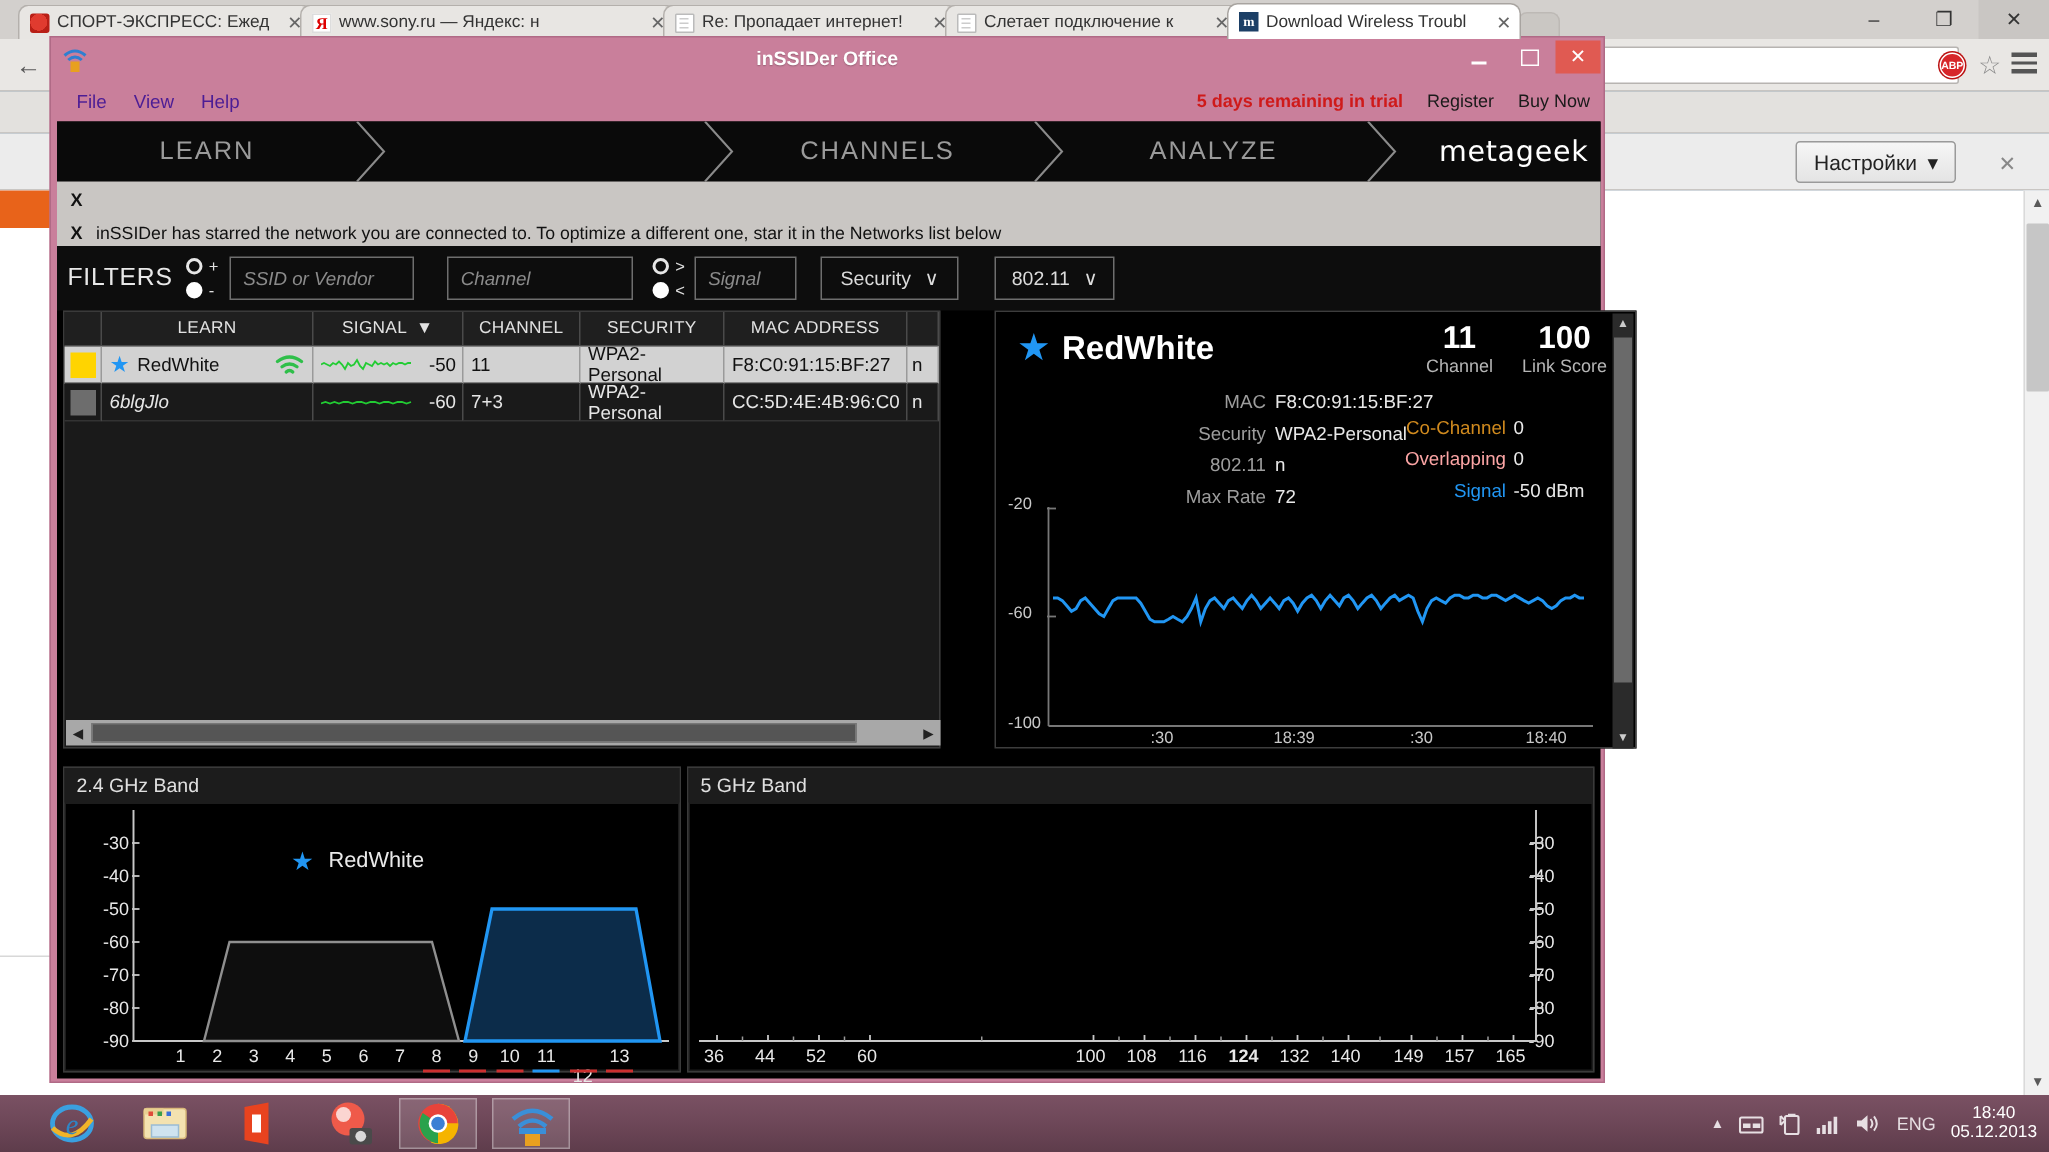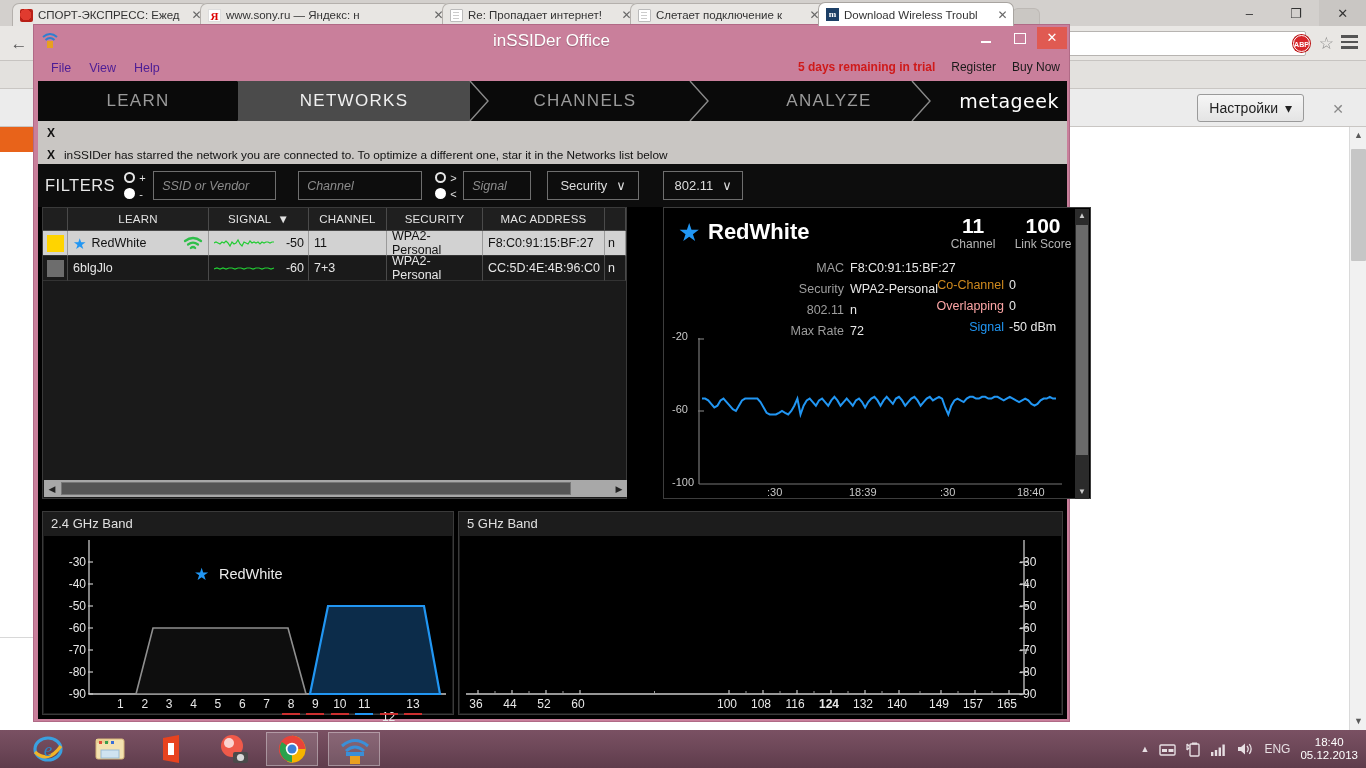--- a/index.html
+++ b/index.html
@@ -91,22 +91,22 @@
   #chrome-scrollbar { position:absolute; right:0; top:127px; width:17px; height:603px; background:#f1f1f1; border-left:1px solid #dadada;}
   #chrome-scrollbar .sb-arrow { position:absolute; left:0; width:17px; height:17px; color:#5a5a5a; font-size:9px; text-align:center; line-height:17px;}
   #chrome-scrollbar .sb-thumb { position:absolute; left:1px; top:22px; width:15px; height:112px; background:#c6c6c6; border-radius:1px;}
 
   
   #inssider {
     position:absolute; left:33px; top:24px; width:1037px; height:698px;
     background:#c97f9b; border:1px solid #b06a86;
   }
   #ins-titlebar { position:absolute; left:0; top:0; width:100%; height:30px; }
-  #ins-title { position:absolute; left:0; right:0; top:6px; text-align:center; font-size:17px; color:#fff;
-               text-shadow:0 1px 1px rgba(0,0,0,.25); }
+  #ins-title { position:absolute; left:0; right:0; top:6px; text-align:center; font-size:13px; color:#fff;
+               text-shadow:0 1px 1px rgba(0,0,0,.25);font-weight:bold; }
   #ins-appicon { position:absolute; left:7px; top:6px; width:18px; height:18px; }
   #ins-winctl { position:absolute; right:2px; top:2px; display:flex; gap:3px; }
   #ins-winctl .b { width:30px; height:22px; position:relative; }
   #ins-winctl .b.min:after { content:""; position:absolute; left:10px; top:14px; width:10px; height:2px; background:#fff;}
   #ins-winctl .b.max:after { content:""; position:absolute; left:10px; top:6px; width:10px; height:9px; border:1.6px solid #fff;}
   #ins-winctl .b.close { background:#e05a52; }
   #ins-winctl .b.close:after{ content:"\2715"; position:absolute; left:0; right:0; top:3px; text-align:center; color:#fff; font-size:13px;}
 
   #ins-menubar { position:absolute; left:0; top:30px; width:100%; height:26px; display:flex; align-items:center; }
   #ins-menubar .mi { font-size:12.5px; color:#4c1d95; padding:0 9px; }
@@ -325,33 +325,30 @@
 
   <div id="ins-body">
 
     <div id="ins-nav">
       <div class="navtab" style="left:0;width:200px;">
         <span>LEARN</span>
       </div>
       <svg class="chev" style="left:198px;" viewBox="0 0 22 40">
           <path d="M2 0 L20 20 L2 40" fill="none" stroke="#8a8a8a" stroke-width="1.4"></path>
         </svg>
-      <div class="navtab active" style="left:200px;width:232px;">
-        <span>NETWORKS</span>
-      </div>
       <svg class="chev" style="left:430px;" viewBox="0 0 22 40">
           <path d="M2 0 L20 20 L2 40" fill="none" stroke="#8a8a8a" stroke-width="1.4"></path>
         </svg>
       <div class="navtab" style="left:452px;width:190px;">
         <span>CHANNELS</span>
       </div>
       <svg class="chev" style="left:650px;" viewBox="0 0 22 40">
           <path d="M2 0 L20 20 L2 40" fill="none" stroke="#8a8a8a" stroke-width="1.4"></path>
         </svg>
-      <div class="navtab" style="left:696px;width:190px;text-align:center;">
+      <div class="navtab" style="left:676px;width:190px;text-align:center;">
         <span>ANALYZE</span>
       </div>
       <svg class="chev" style="left:872px;" viewBox="0 0 22 40">
           <path d="M2 0 L20 20 L2 40" fill="none" stroke="#8a8a8a" stroke-width="1.4"></path>
         </svg>
       <div id="brand">metageek</div>
     </div>
 
     <div id="ins-notices">
       <div class="notice" style="top:1px;">
@@ -442,21 +439,21 @@
           <div class="td" style="width:78px;">11</div>
           <div class="td" style="width:96px;">WPA2-Personal</div>
           <div class="td" style="width:122px;">F8:C0:91:15:BF:27</div>
           <div class="td" style="width:21px;padding:0 3px;">n</div>
         </div>
 
         <div class="ntrow">
           <div class="td" style="width:25px;justify-content:center;padding:0;">
             <span class="swatch" style="background:#6d6d6d"></span>
           </div>
-          <div class="td" style="width:141px;">
+          <div class="td" style="width:141px;font-style:italic;">
             <span>6blgJlo</span>
           </div>
           <div class="td" style="width:100px;gap:4px;padding-right:4px;">
             <svg width="62" height="14" viewBox="0 0 62 14">
               <polyline fill="none" stroke="#22cc33" stroke-width="1.2" points="0,8 3,7 6,8 9,7 12,8 15,7 18,7 21,8 24,7 27,7 30,8 33,7 36,7 39,8 42,7 45,7 48,8 51,7 54,7 57,8 60,7"></polyline>
             </svg>
             <span style="margin-left:auto">-60</span>
           </div>
           <div class="td" style="width:78px;">7+3</div>
           <div class="td" style="width:96px;">WPA2-Personal</div>

